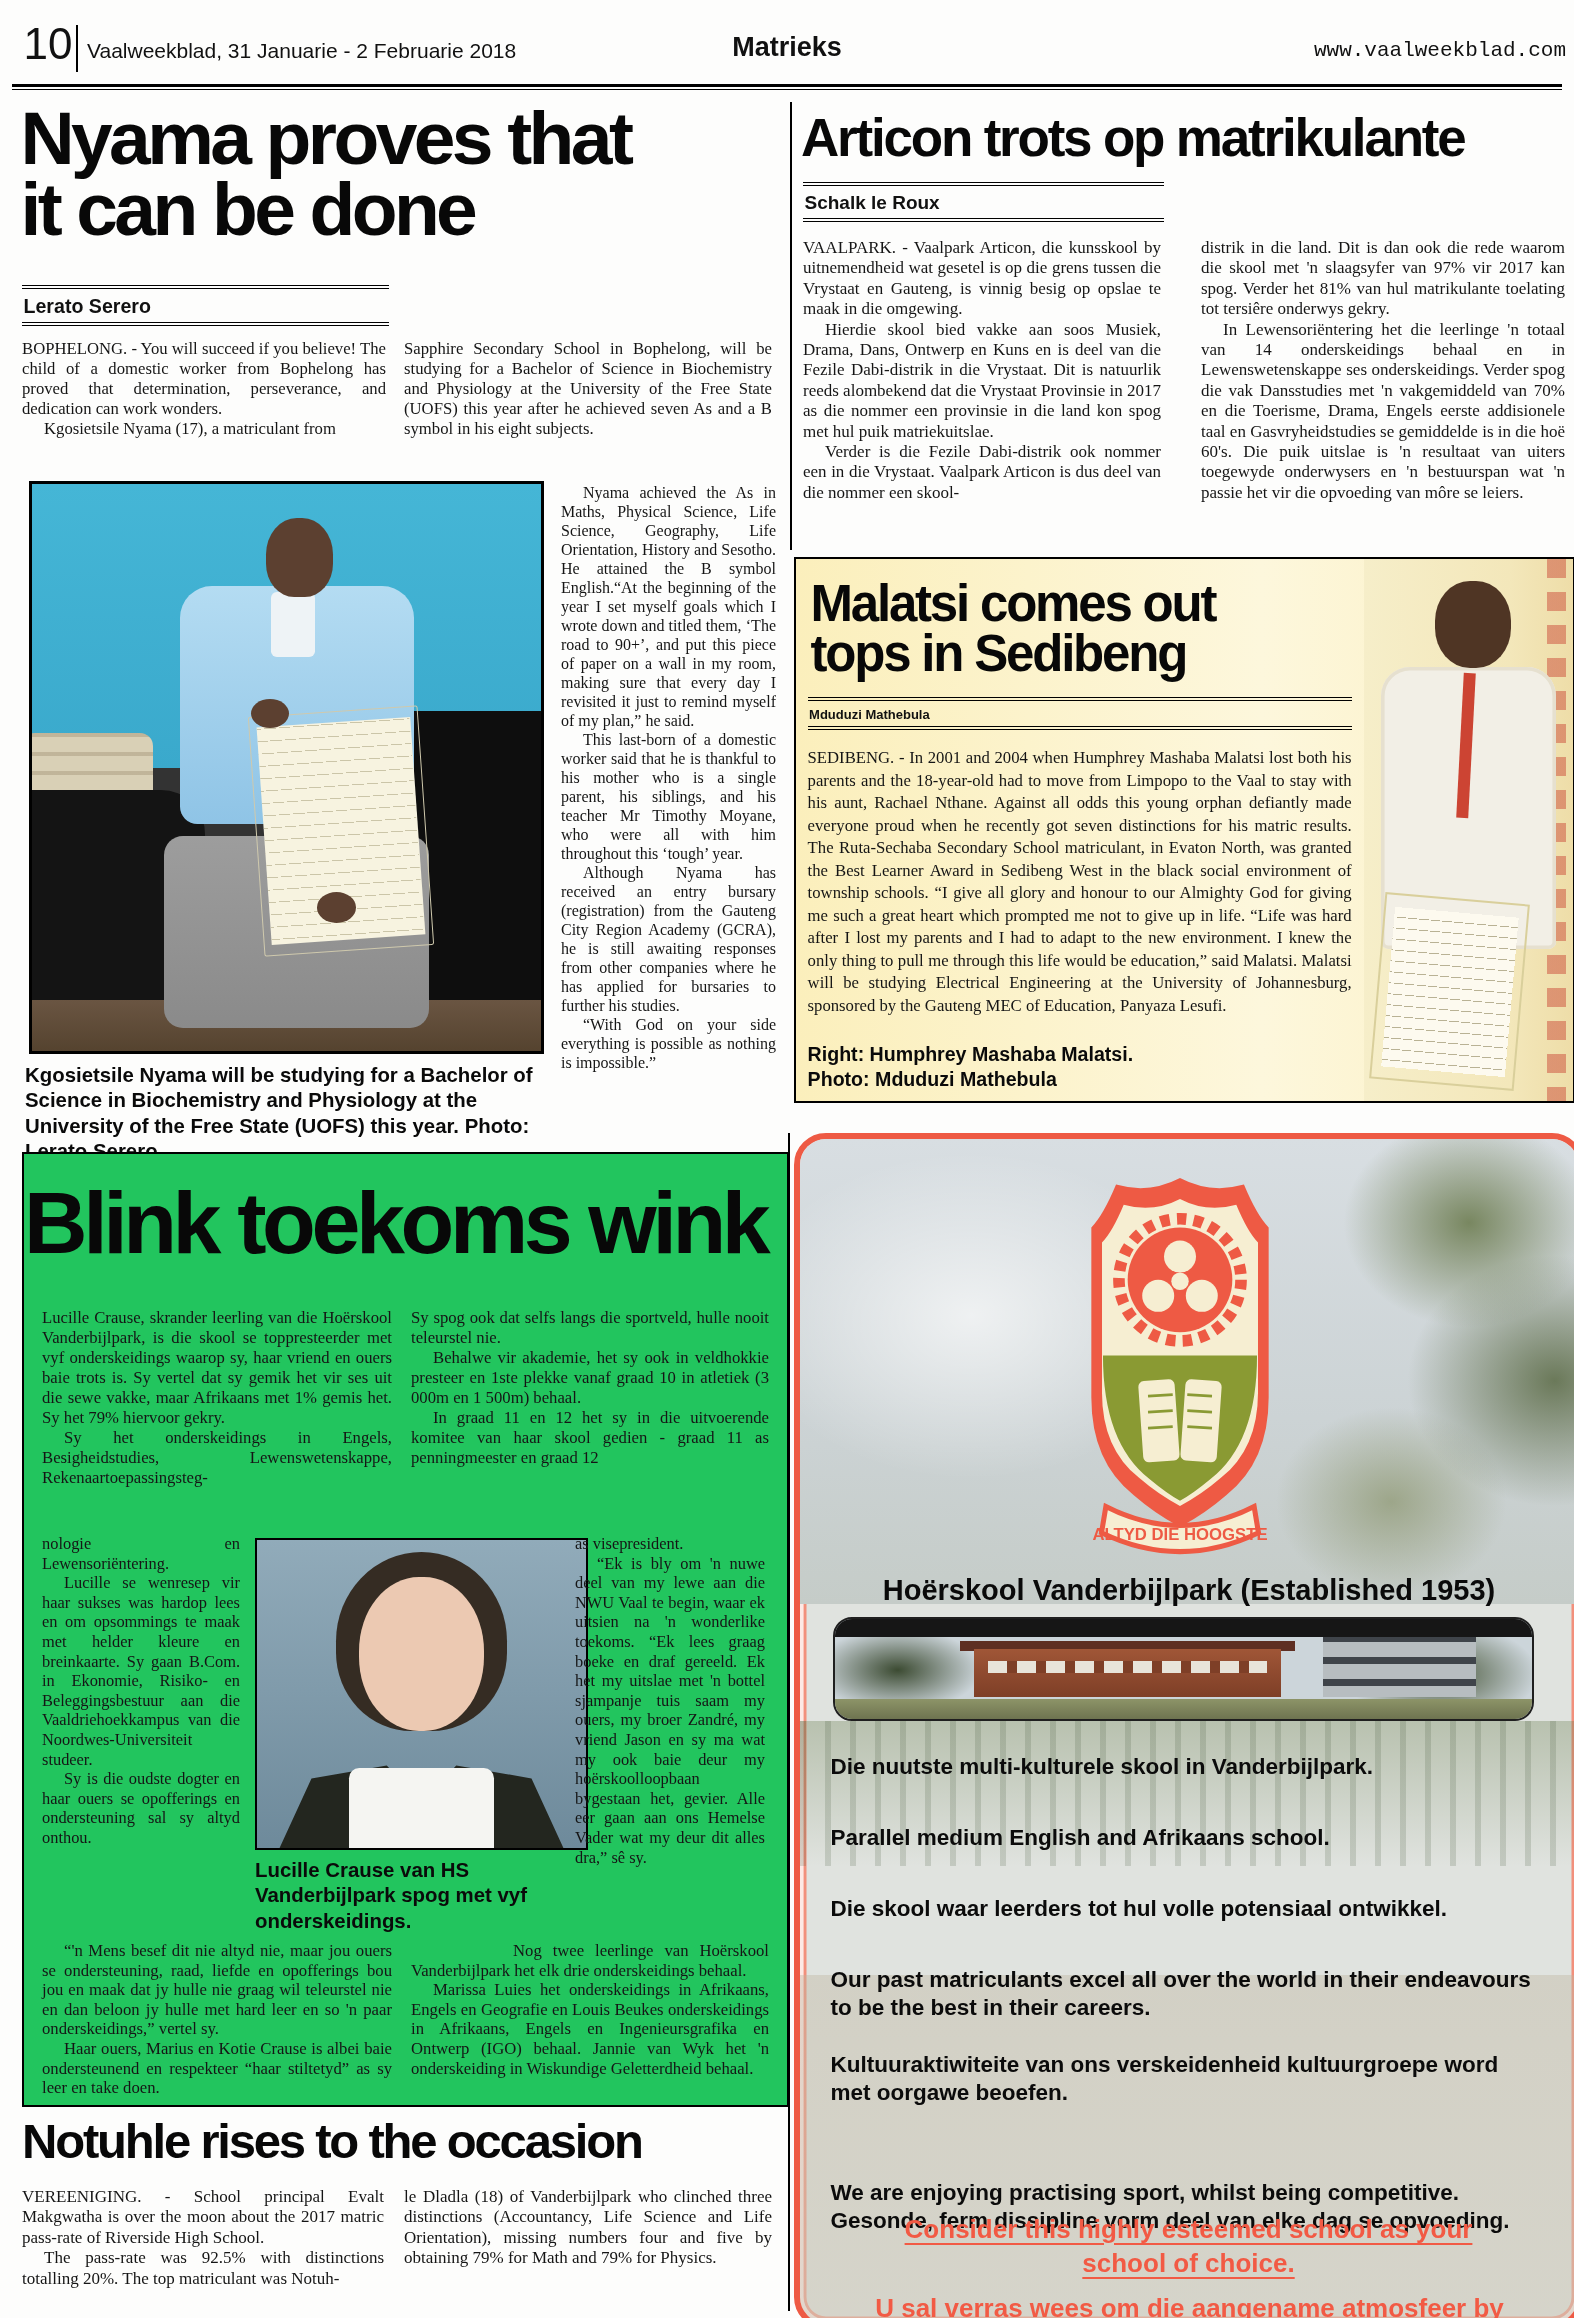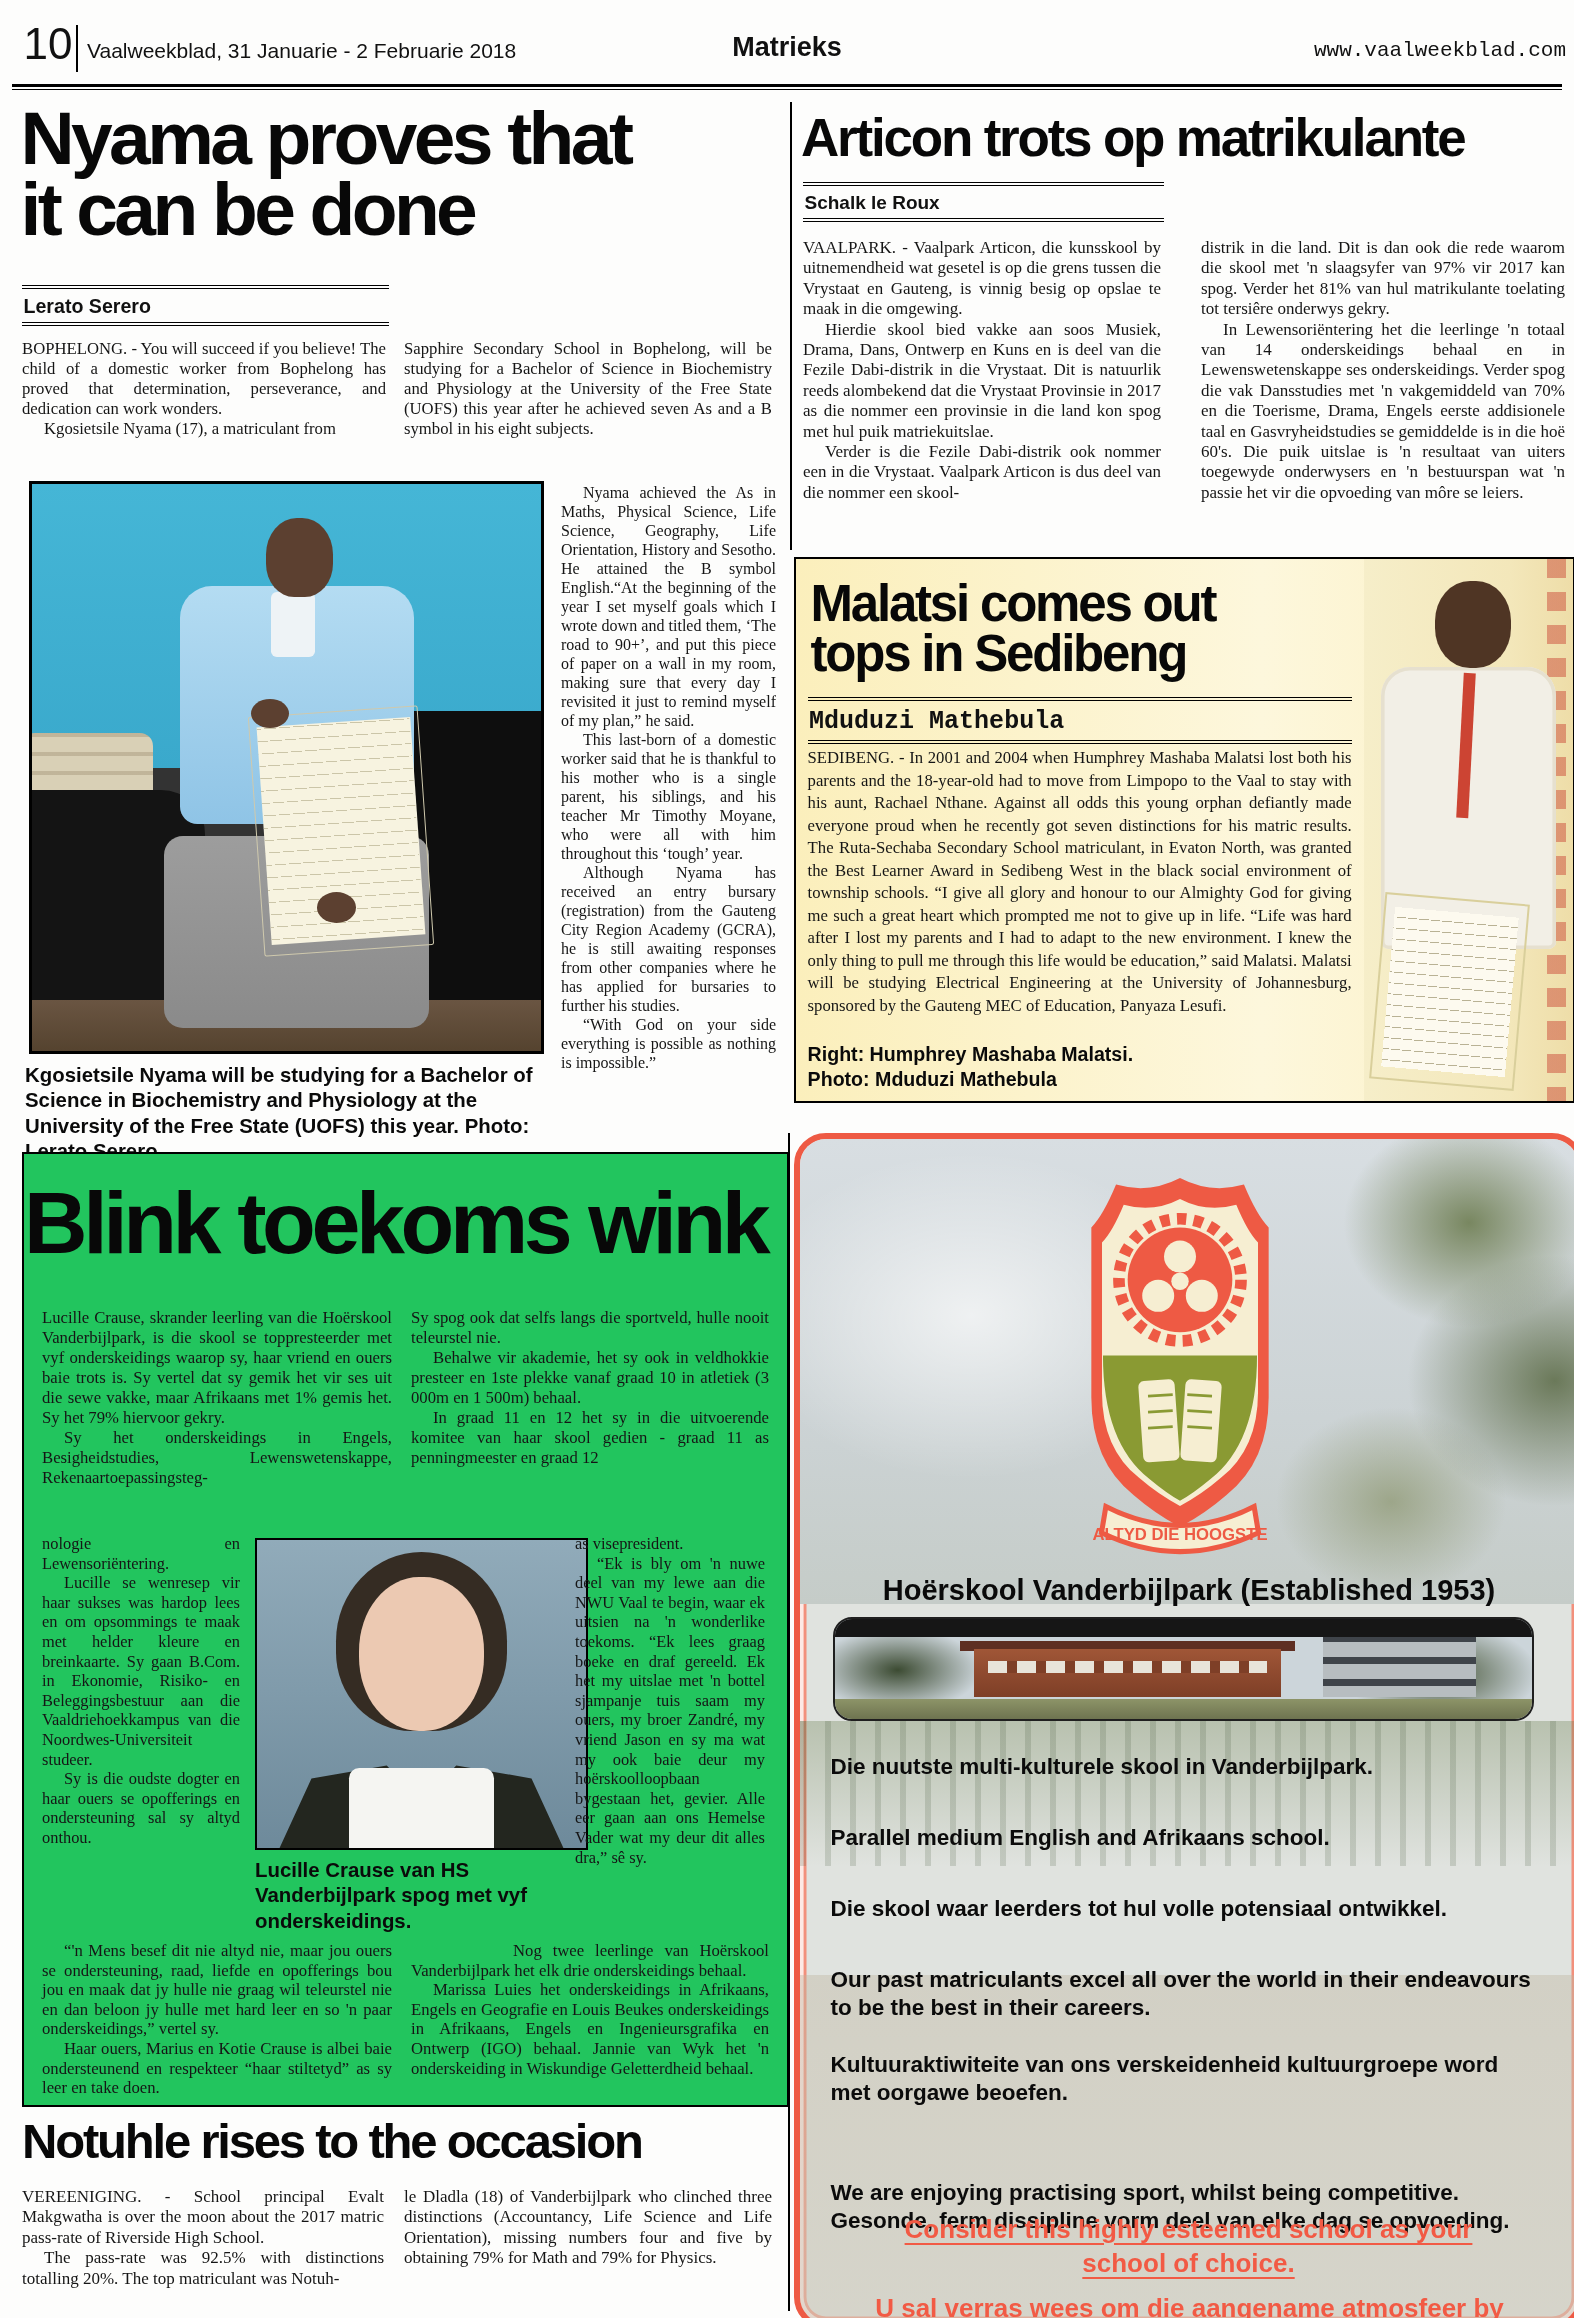--- a/index.html
+++ b/index.html
@@ -158,21 +158,21 @@
       <div class="ma-stripe"></div>
       <div class="ma-jacket"></div>
       <div class="ma-trim"></div>
       <div class="ma-head"></div>
       <div class="ma-cert"></div>
     </div>
     <div class="headline abs" style="left:14.5px;top:20.4px;width:547px;font-size:51px;line-height:.98;letter-spacing:-2.2px;">
       <div>Malatsi comes out</div>
       <div>tops in Sedibeng</div>
     </div>
-    <div class="byline abs" style="left:11.6px;top:138px;width:541px;font-size:25px;font-family:Liberation Mono, monospace;">Mduduzi Mathebula</div>
+    <div class="byline abs" style="left:11.6px;top:138px;width:541px;font-size:13px;">Mduduzi Mathebula</div>
     <div class="body-col abs" style="left:11.6px;top:188px;width:544px;font-size:16.7px;line-height:22.5px;">
       <p>SEDIBENG. - In 2001 and 2004 when Humphrey Mashaba Malatsi lost both his parents and the 18-year-old had to move from Limpopo to the Vaal to stay with his aunt, Rachael Nthane. Against all odds this young orphan defiantly made everyone proud when he recently got seven distinctions for his matric results. The Ruta-Sechaba Secondary School matriculant, in Evaton North, was granted the Best Learner Award in Sedibeng West in the black social environment of township schools. “I give all glory and honour to our Almighty God for giving me such a great heart which prompted me not to give up in life. “Life was hard after I lost my parents and I had to adapt to the new environment. I knew the only thing to pull me through this life would be education,” said Malatsi. Malatsi will be studying Electrical Engineering at the University of Johannesburg, sponsored by the Gauteng MEC of Education, Panyaza Lesufi.</p>
     </div>
     <div class="caption abs" style="left:11.6px;top:483px;width:451px;font-size:19.6px;line-height:25px;">
       <div>Right: Humphrey Mashaba Malatsi.</div>
       <div>Photo: Mduduzi Mathebula</div>
     </div>
   </div>
 
   <div class="abs" style="left:22px;top:1152px;width:763px;height:951px;border:2.2px solid #000;background:#22c55e;">

